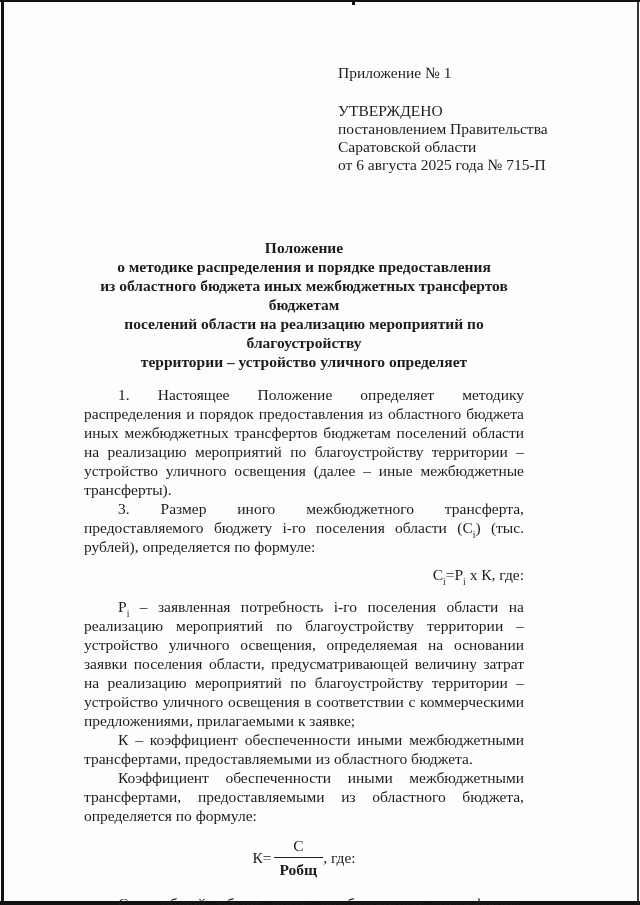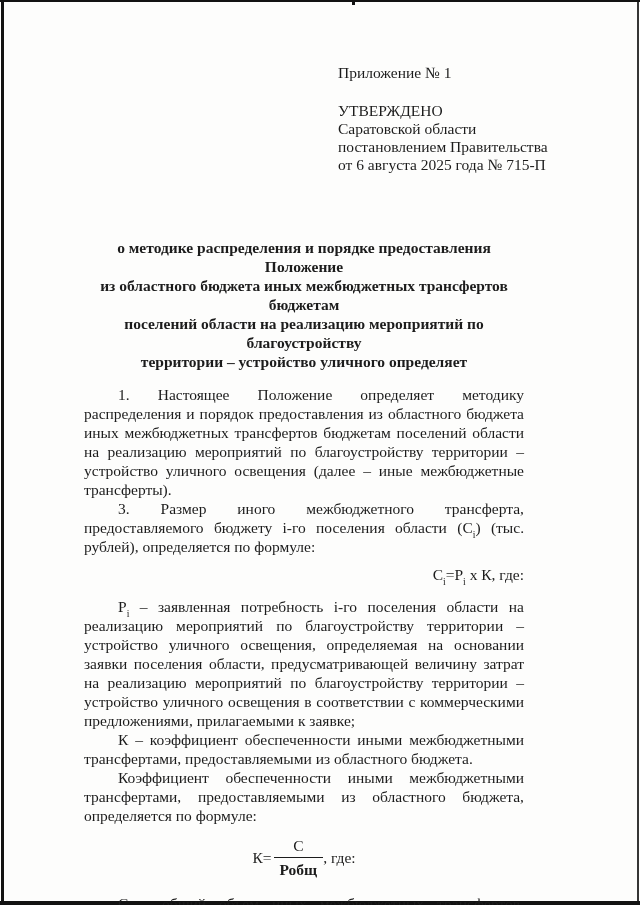--- a/index.html
+++ b/index.html
@@ -91,28 +91,28 @@
 <div class="edge edge-top"></div>
 <div class="edge edge-right"></div>
 <div class="edge edge-bottom"></div>
 <div class="edge speck-top"></div>
 
 <div class="doc">
 
   <div class="approval-block">
     <div>Приложение № 1</div>
     <div class="approved-label">УТВЕРЖДЕНО</div>
+    <div>постановлением Правительства</div>
     <div>Саратовской области</div>
-    <div>постановлением Правительства</div>
     <div>от 6 августа 2025 года № 715-П</div>
   </div>
 
   <div class="doc-title">
+    <div>Положение</div>
     <div>о методике распределения и порядке предоставления</div>
-    <div>Положение</div>
     <div>из областного бюджета иных межбюджетных трансфертов бюджетам</div>
     <div>поселений области на реализацию мероприятий по благоустройству</div>
     <div>территории – устройство уличного определяет</div>
   </div>
 
   <div class="body-text">
 
     <p class="para">1. Настоящее Положение определяет методику распределения и порядок предоставления из областного бюджета иных межбюджетных трансфертов бюджетам поселений области на реализацию мероприятий по благоустройству территории – устройство уличного освещения (далее – иные межбюджетные трансферты).</p>
 
 

